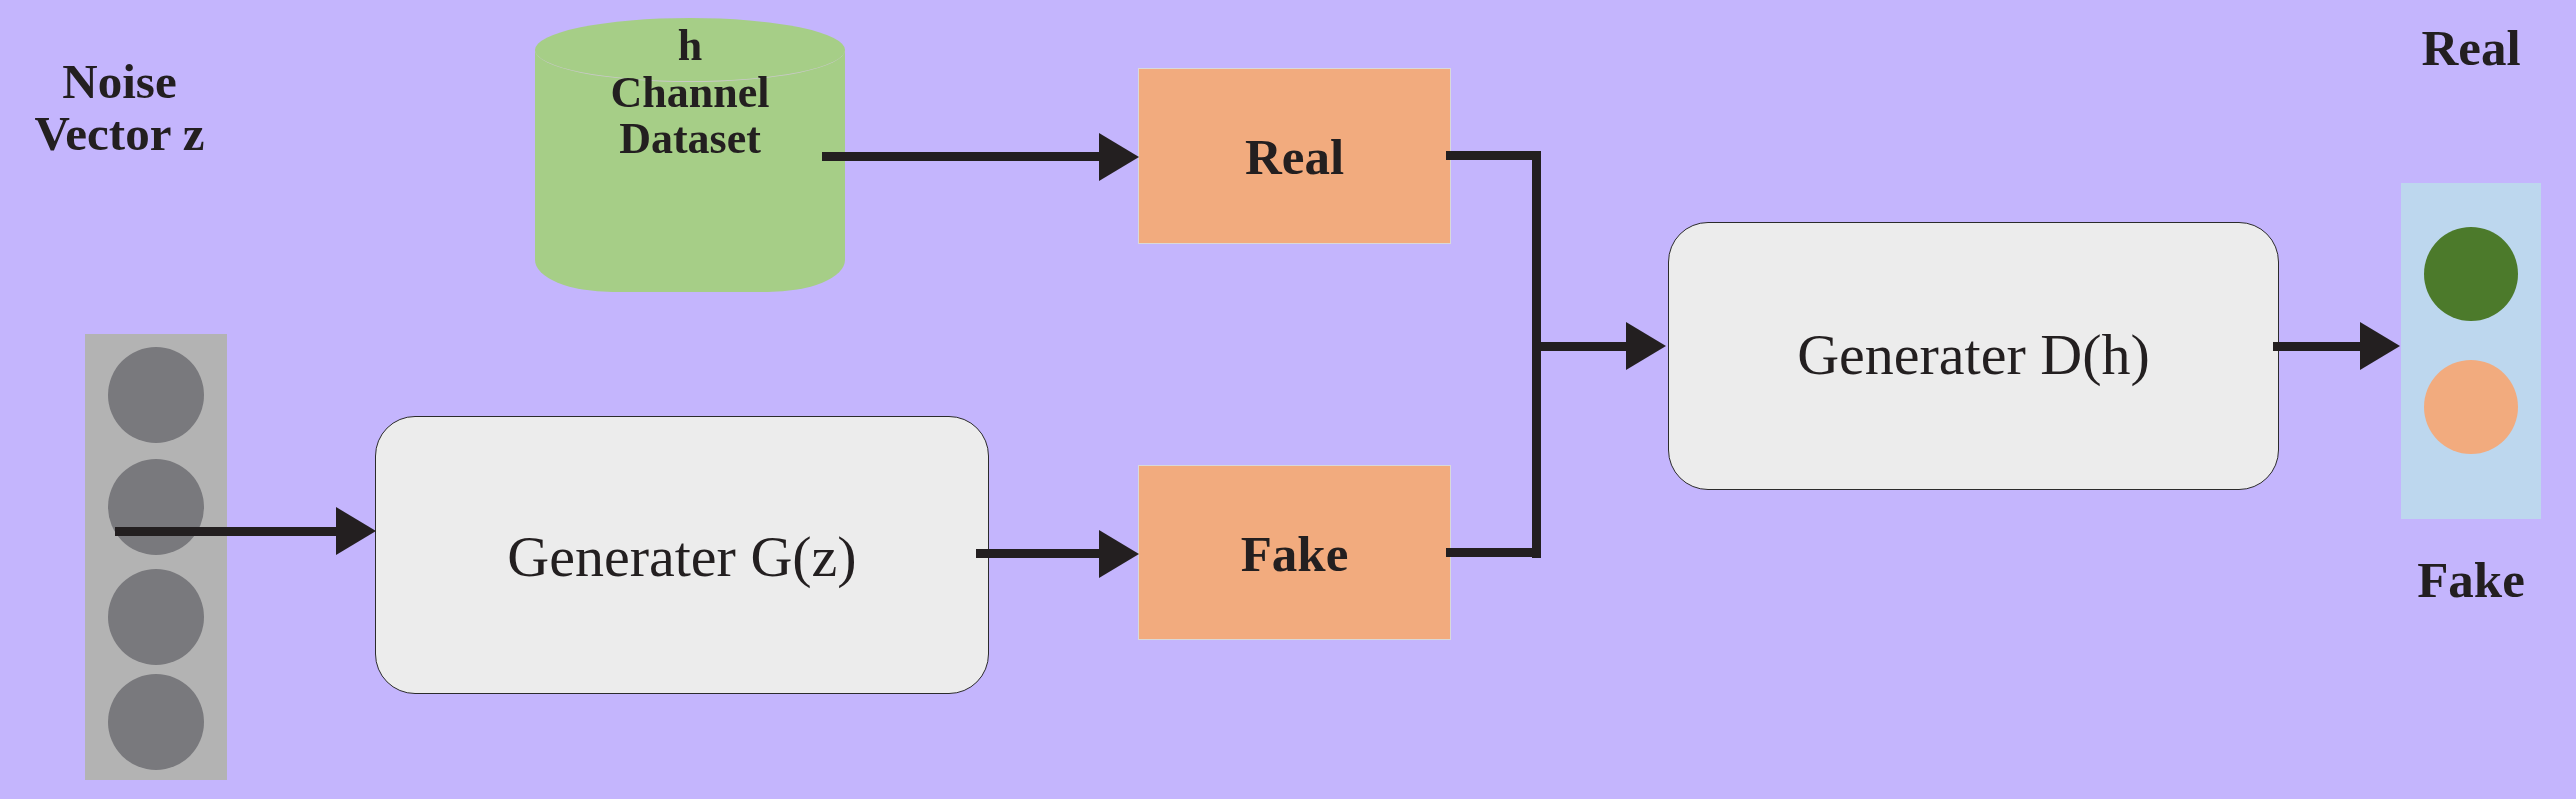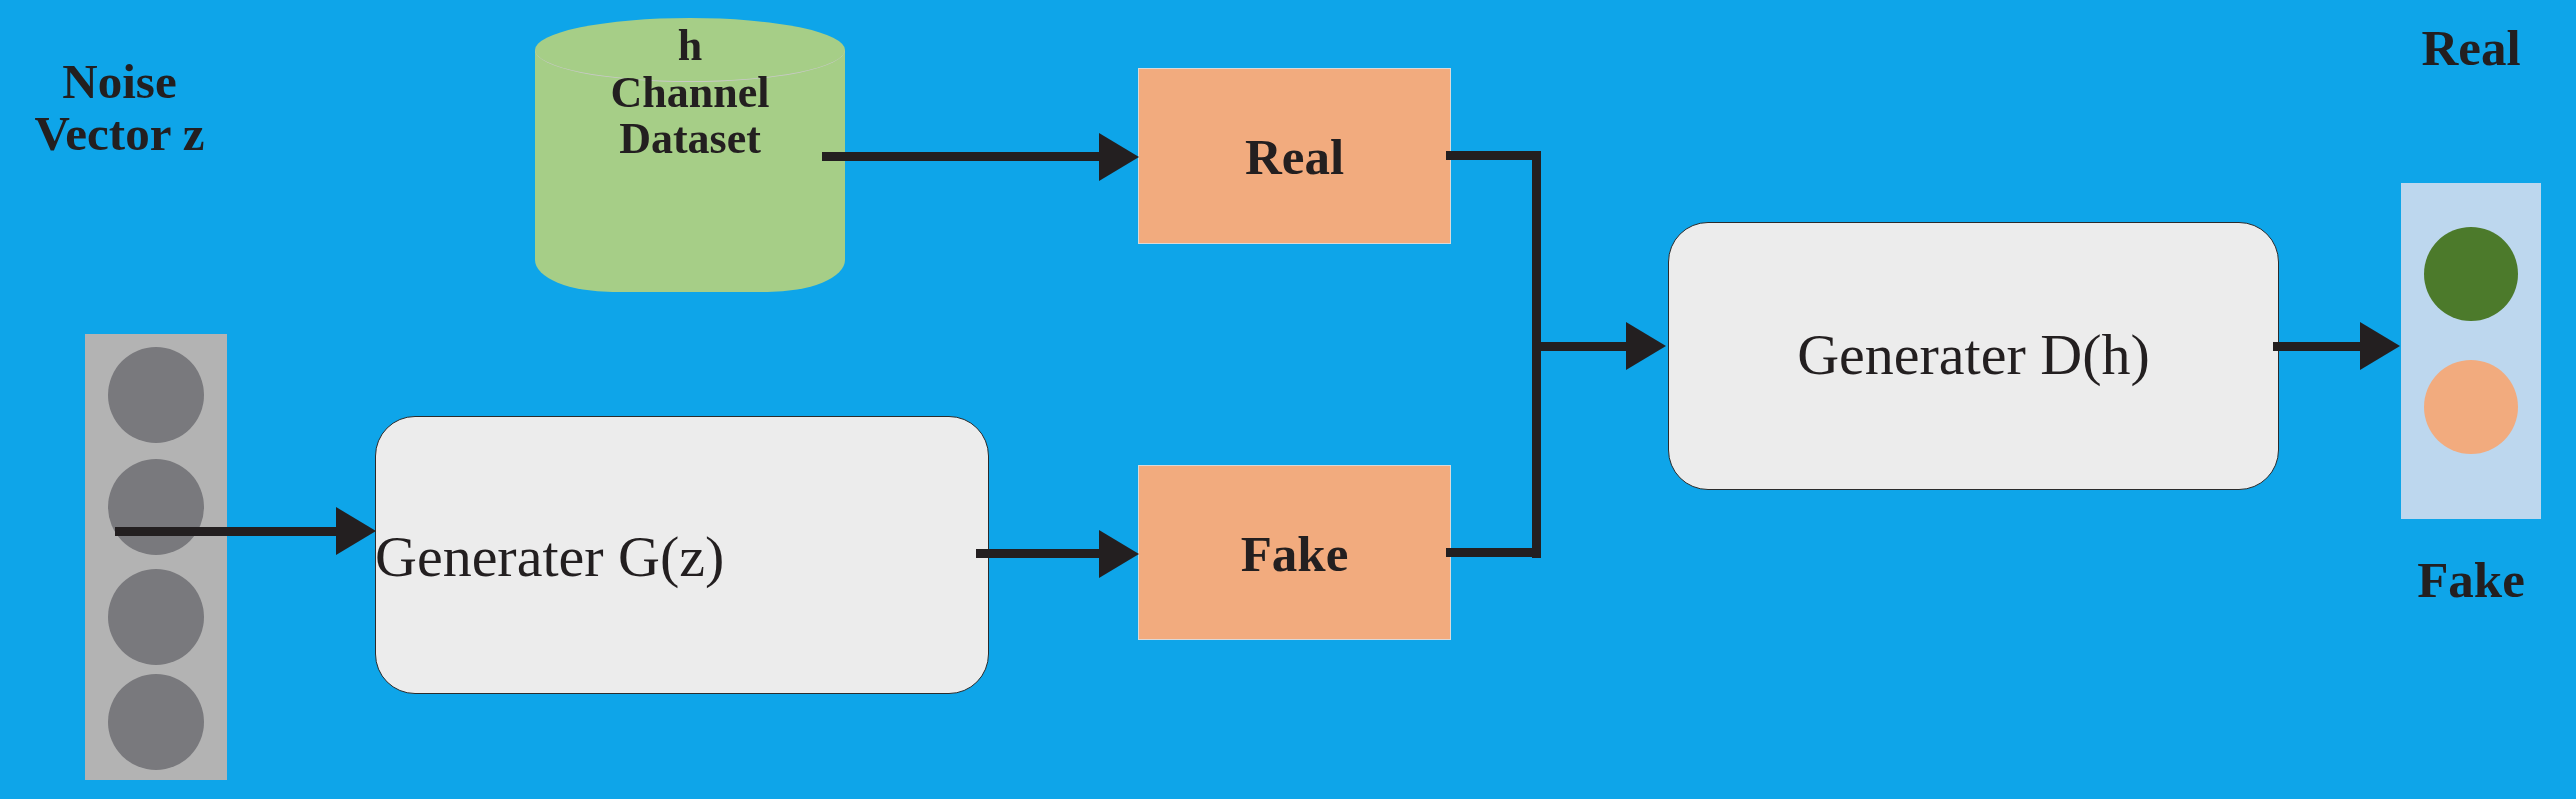--- a/index.html
+++ b/index.html
@@ -4,21 +4,21 @@
 <style>
   html, body {
     margin: 0;
     padding: 0;
     background: #ffffff;
   }
   #canvas {
     position: relative;
     width: 2576px;
     height: 800px;
-    background: #0ea5e9;
+    background: #c4b5fd;
     font-family: "Liberation Serif", "DejaVu Serif", serif;
     overflow: hidden;
   }
   .lbl {
     position: absolute;
     color: #231f20;
     font-weight: bold;
     text-align: center;
     line-height: 1.06;
     white-space: pre-line;
@@ -96,21 +96,21 @@
   }
   .module-label {
     position: absolute;
     color: #231f20;
     font-weight: normal;
     font-size: 58px;
     white-space: nowrap;
     user-select: none;
   }
   #generator-g-box { left: 375px; top: 416px; width: 614px; height: 278px; }
-  #generator-g-label { left: 375px; top: 523px; width: 614px; }
+  #generator-g-label { left: 375px; top: 523px; width: 614px; text-align: center; }
   #generator-d-box { left: 1668px; top: 222px; width: 611px; height: 268px; }
   #generator-d-label { left: 1668px; top: 321px; width: 611px; text-align: center; }
 
   
   .io-box {
     position: absolute;
     background: #f2ab7e;
     border: 0.8px solid #d9d9d9;
     box-sizing: border-box;
   }

